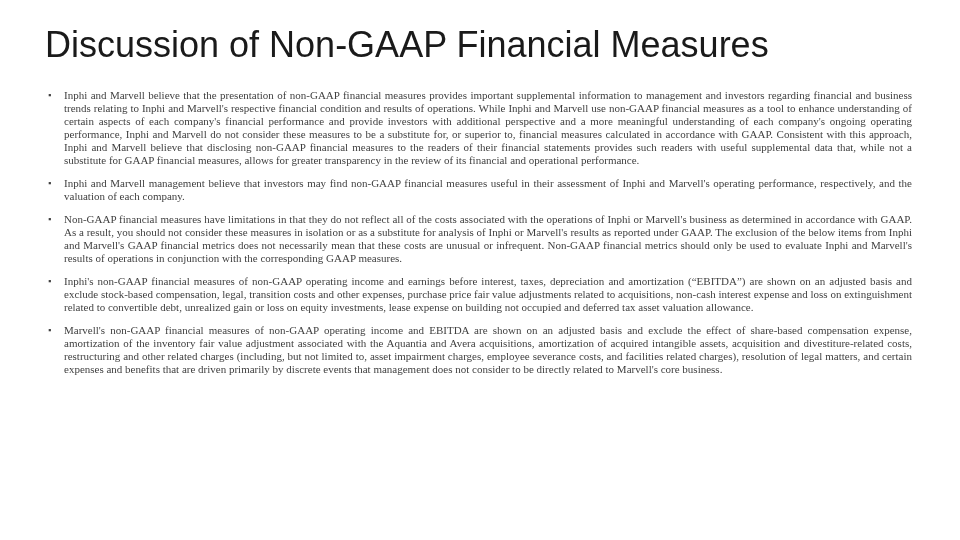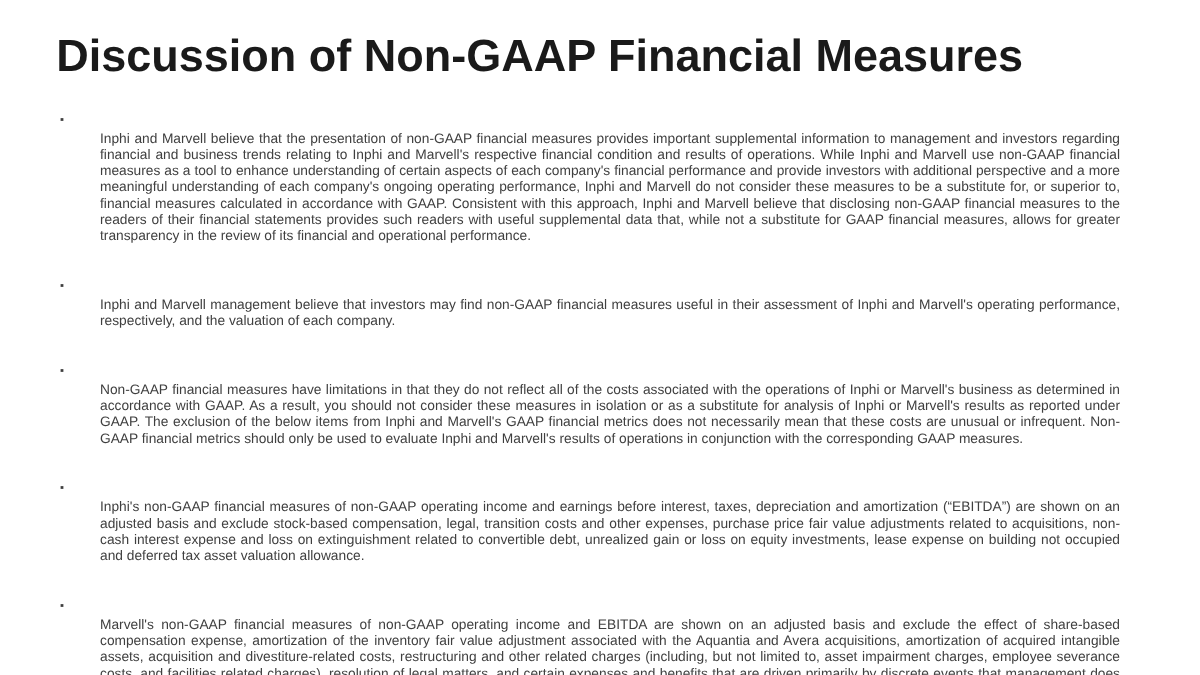--- a/index.html
+++ b/index.html
@@ -14,21 +14,21 @@
     height: 540px;
     background: #ffffff;
     overflow: hidden;
   }
   .title {
     position: absolute;
     left: 45px;
     top: 26px;
     margin: 0;
     font-size: 36px;
-    font-weight: 700;
+    font-weight: 400;
     line-height: 1.05;
     color: #1a1a1a;
     white-space: nowrap;
   }
   .bullets {
     position: absolute;
     left: 48px;
     top: 89px;
     width: 864px;
     margin: 0;
@@ -40,26 +40,27 @@
     align-items: flex-start;
     margin: 0 0 10px 0;
   }
   .marker {
     flex: 0 0 16px;
     font-size: 9px;
     line-height: 13px;
     color: #3f3f3f;
   }
   .bullet-text {
-    margin: 16px;
+    margin: 0;
     flex: 1;
     font-size: 11px;
     line-height: 13px;
     color: #3f3f3f;
     text-align: justify;
+    font-family: Liberation Serif, serif;
   }
   .footer {
     position: absolute;
     left: 48px;
     right: 40px;
     top: 505px;
     display: flex;
     justify-content: space-between;
     align-items: baseline;
     font-size: 8px;

